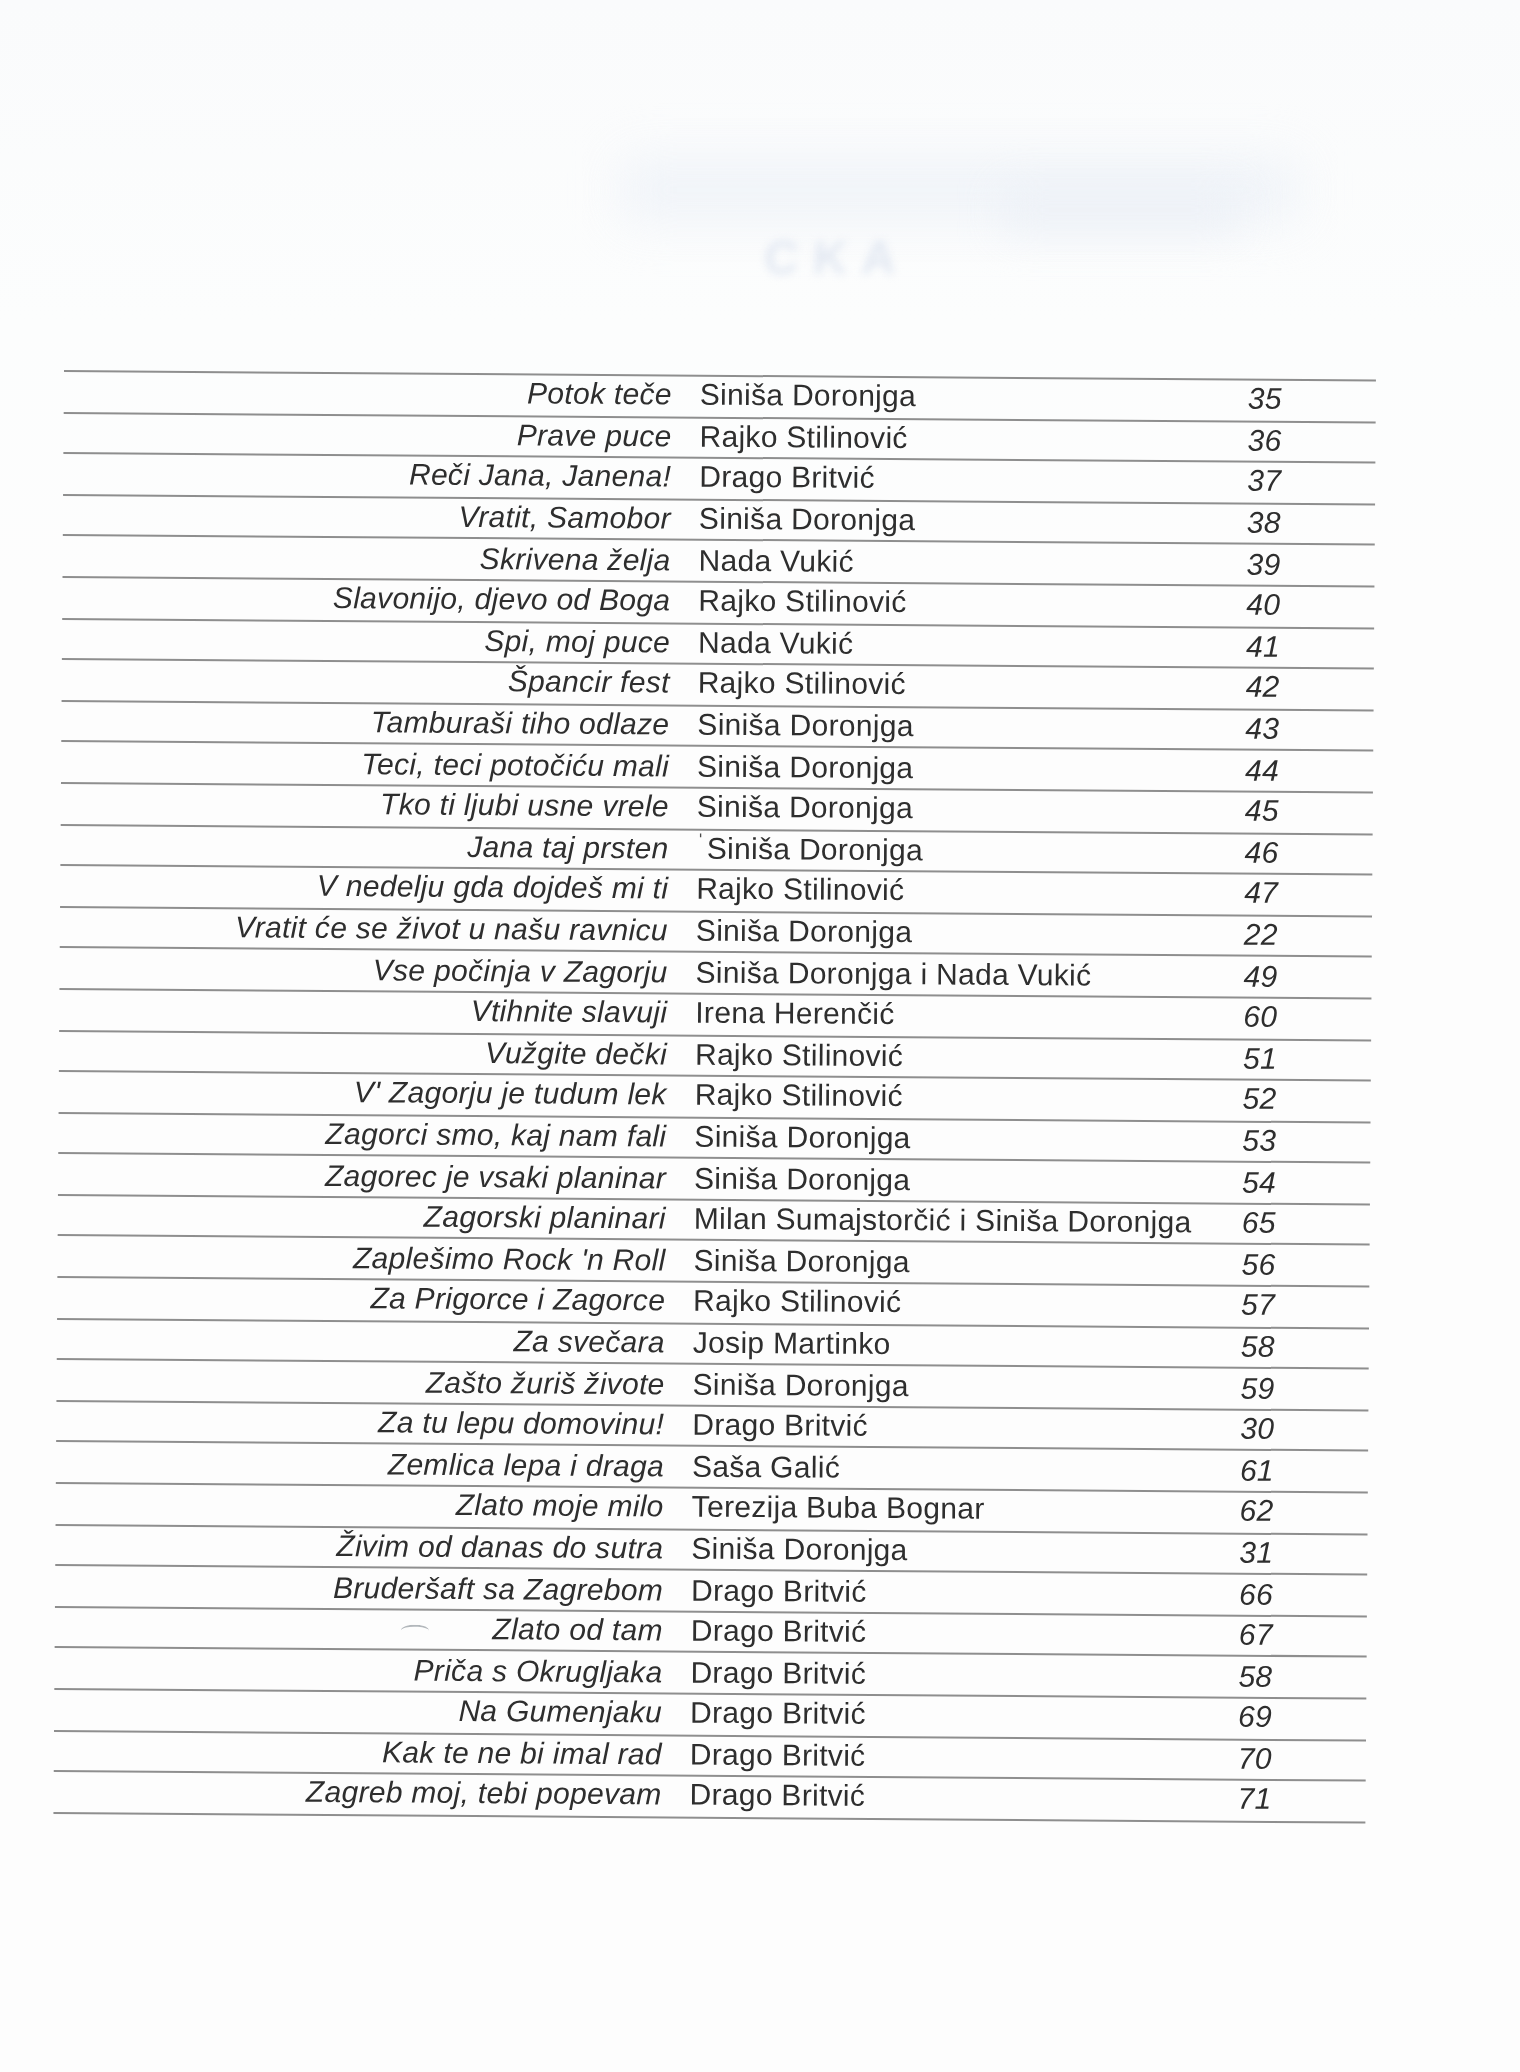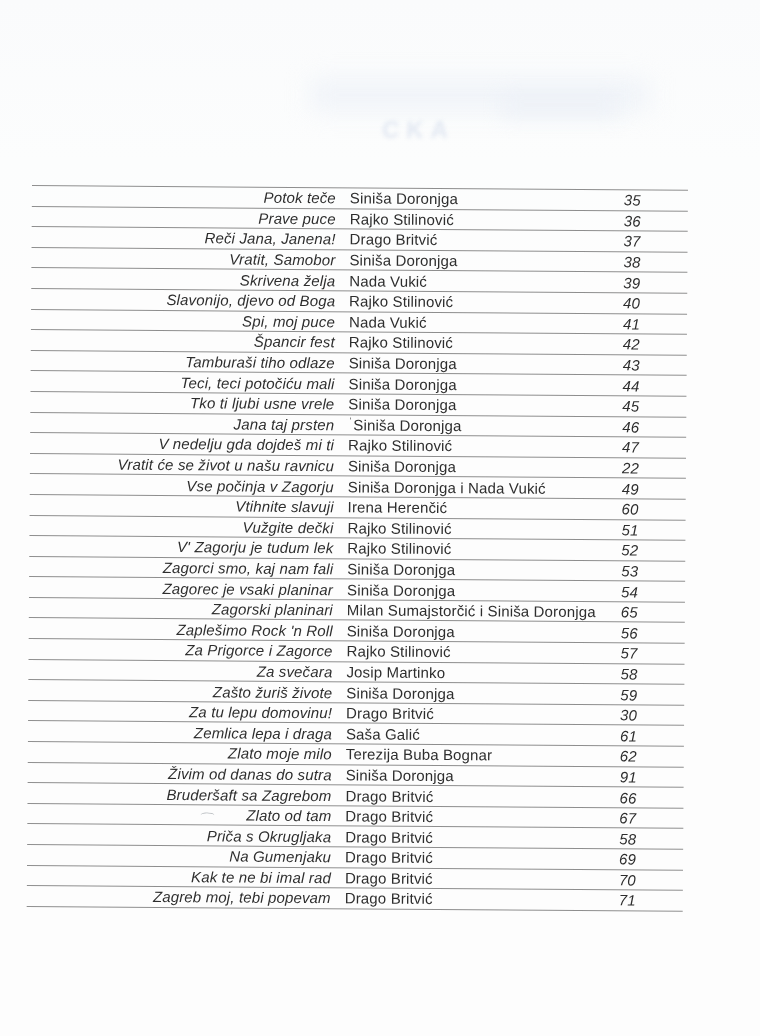--- a/index.html
+++ b/index.html
@@ -343,21 +343,21 @@
     </span>
     <span class="cell-author">Terezija Buba Bognar</span>
     <span class="cell-page">62</span>
   </div>
     <div class="toc-row" style="border-top-color: rgb(142, 142, 142); color: rgb(46, 46, 46);">
     <span class="cell-title">
 
       <span>Živim od danas do sutra</span>
     </span>
     <span class="cell-author">Siniša Doronjga</span>
-    <span class="cell-page">91</span>
+    <span class="cell-page">31</span>
   </div>
     <div class="toc-row" style="border-top-color: rgb(142, 142, 142); color: rgb(46, 46, 46);">
     <span class="cell-title">
 
       <span>Bruderšaft sa Zagrebom</span>
     </span>
     <span class="cell-author">Drago Britvić</span>
     <span class="cell-page">66</span>
   </div>
     <div class="toc-row" style="border-top-color: rgb(142, 142, 142); color: rgb(46, 46, 46);">

